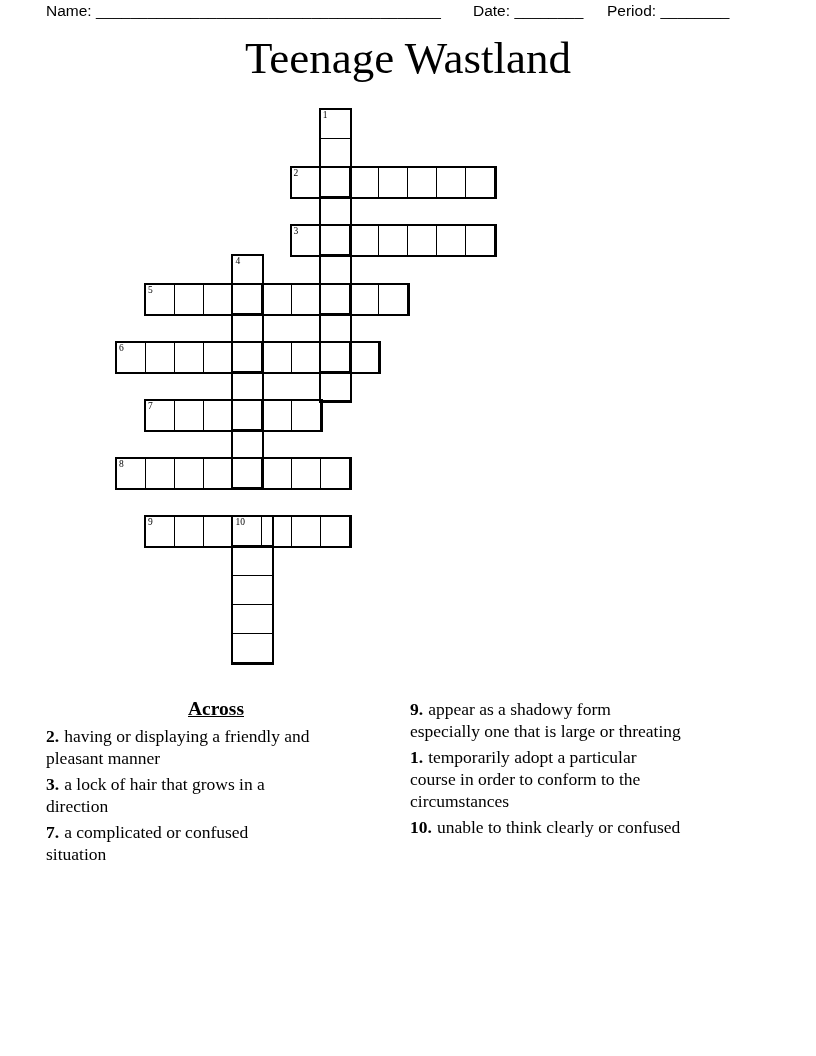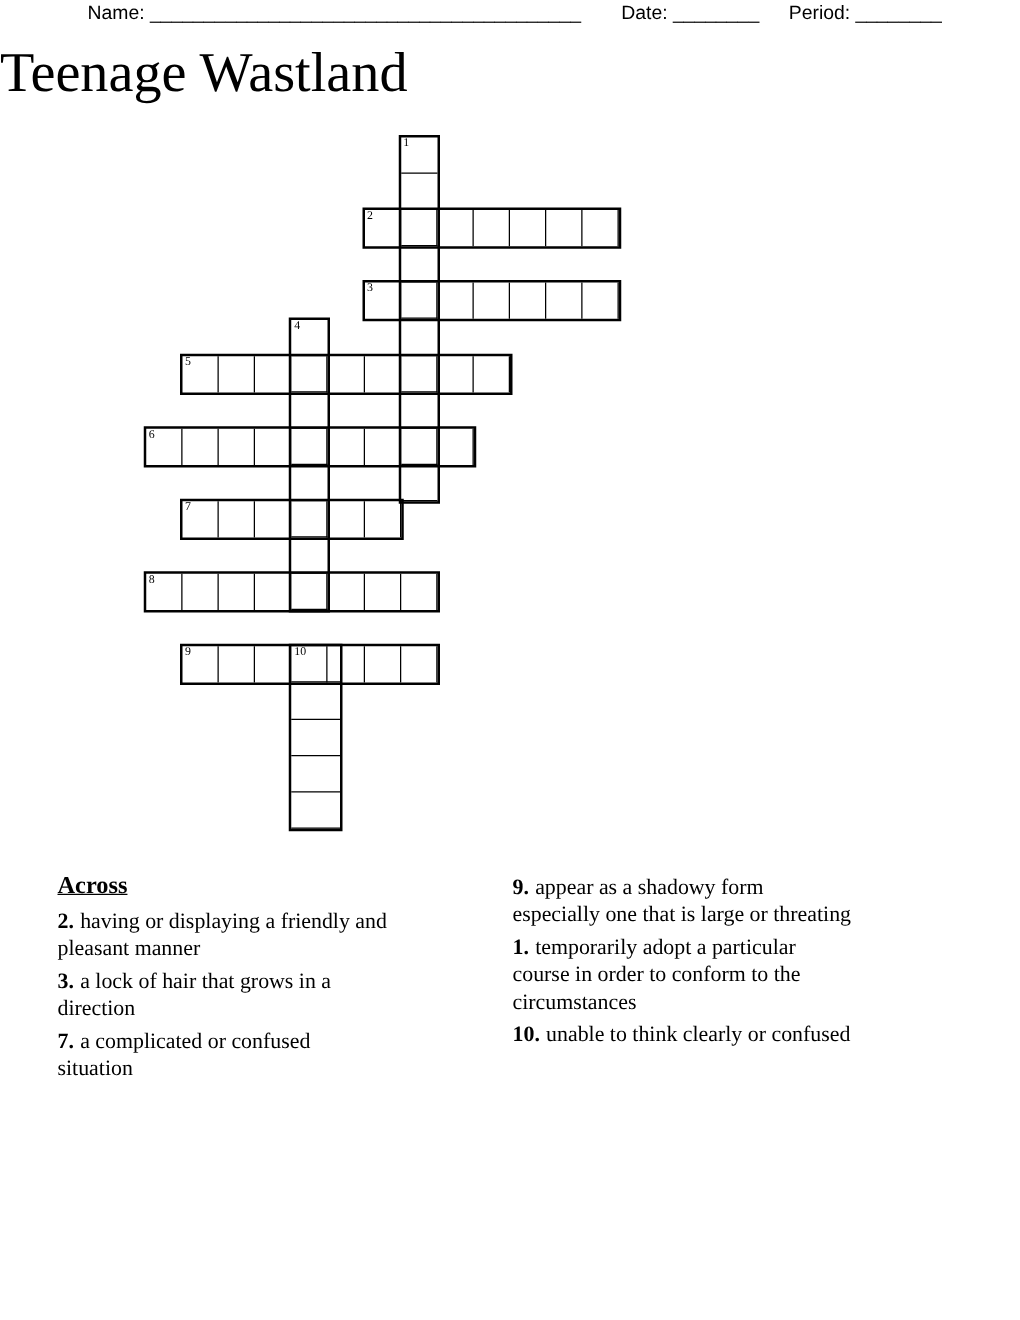--- a/index.html
+++ b/index.html
@@ -13,33 +13,33 @@
   }
 
   
   .hdr {
     position: absolute;
     top: 2px;
     height: 22px;
     font-family: "Liberation Sans", sans-serif;
     font-size: 15.5px;
     white-space: nowrap;
-    margin-left: 24px;
   }
   #name-group   { left: 46px; }
   #date-group   { left: 473px; }
   #period-group { left: 607px; }
   .blank { letter-spacing: 0; }
 
   
   #title {
     position: absolute;
     top: 34px;
     left: 0;
     width: 816px;
+    text-align: center;
     font-family: "Liberation Serif", serif;
     font-size: 45px;
     font-weight: normal;
     line-height: 1.1;
   }
 
   
   #grid { position: absolute; top: 0; left: 0; width: 816px; height: 700px; }
   .word {
     position: absolute;
@@ -64,20 +64,21 @@
   
   .clue-col { position: absolute; top: 698px; }
   #clues-left  { left: 46px;  width: 340px; }
   #clues-right { left: 410px; width: 352px; }
   .clue-heading {
     font-size: 19.5px;
     font-weight: bold;
     text-decoration: underline;
     line-height: 22px;
     margin: 0 0 5px 0;
+    text-align: center;
   }
   .clue {
     font-size: 17.5px;
     line-height: 22px;
     margin: 0 0 4px 0;
   }
   .clue .num { font-weight: bold; margin-right: 5px; }
   .clue .clue-text { white-space: pre-line; }
 </style>
 </head>

